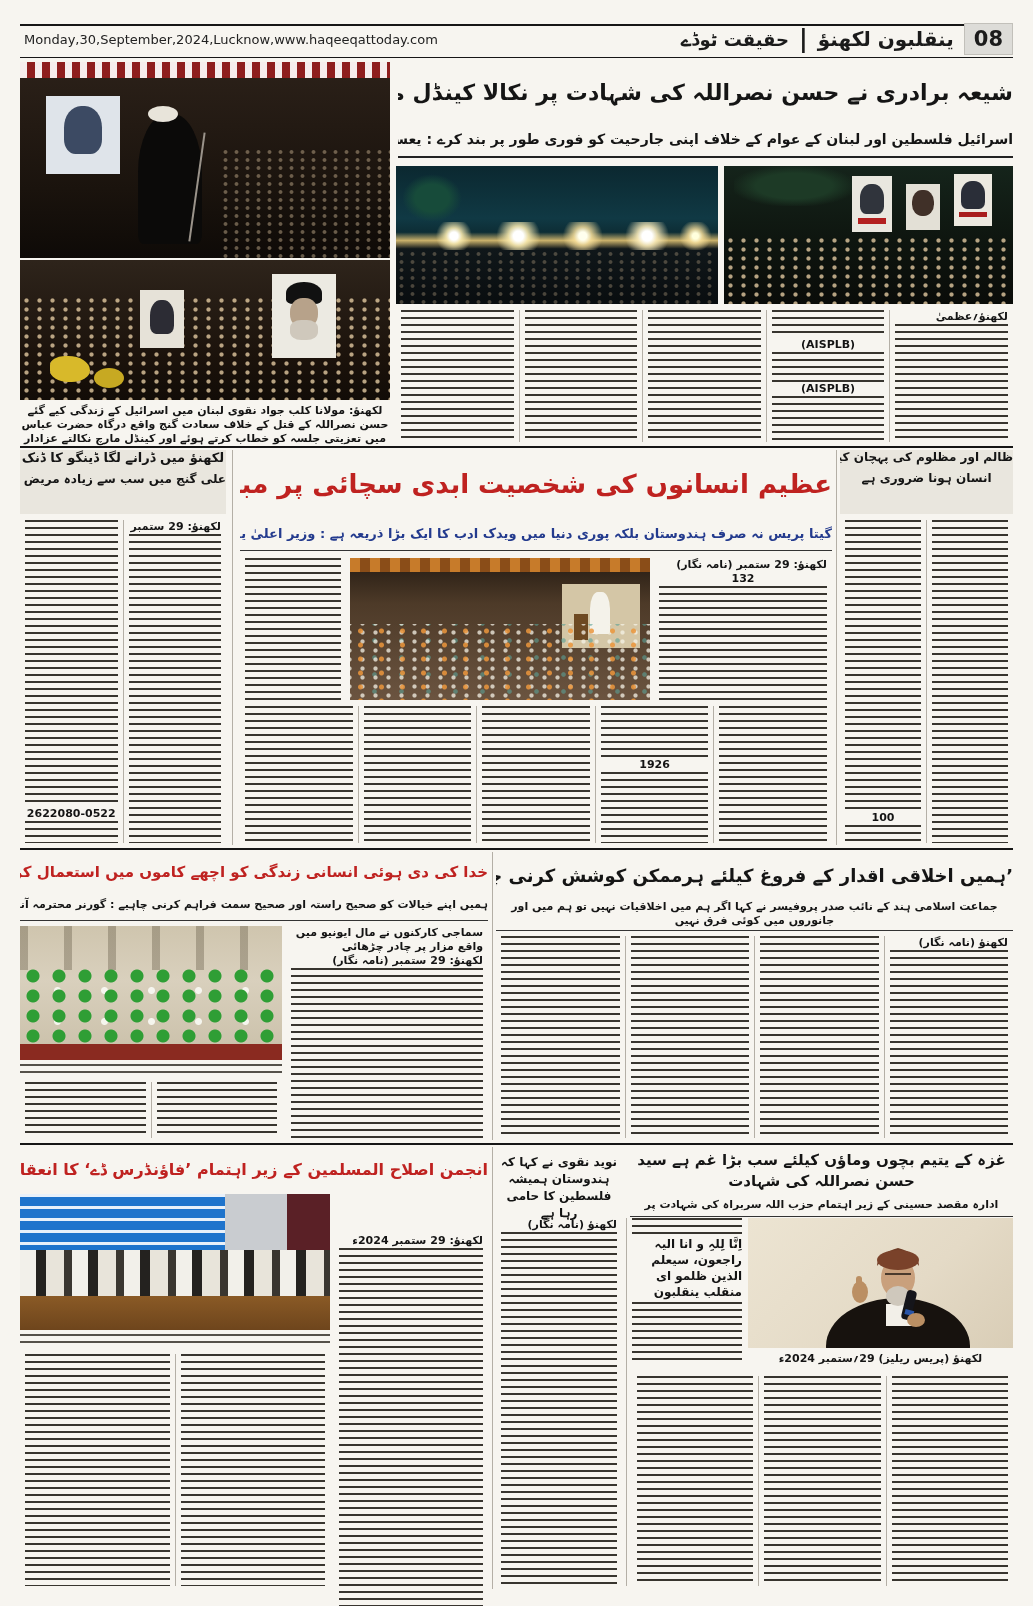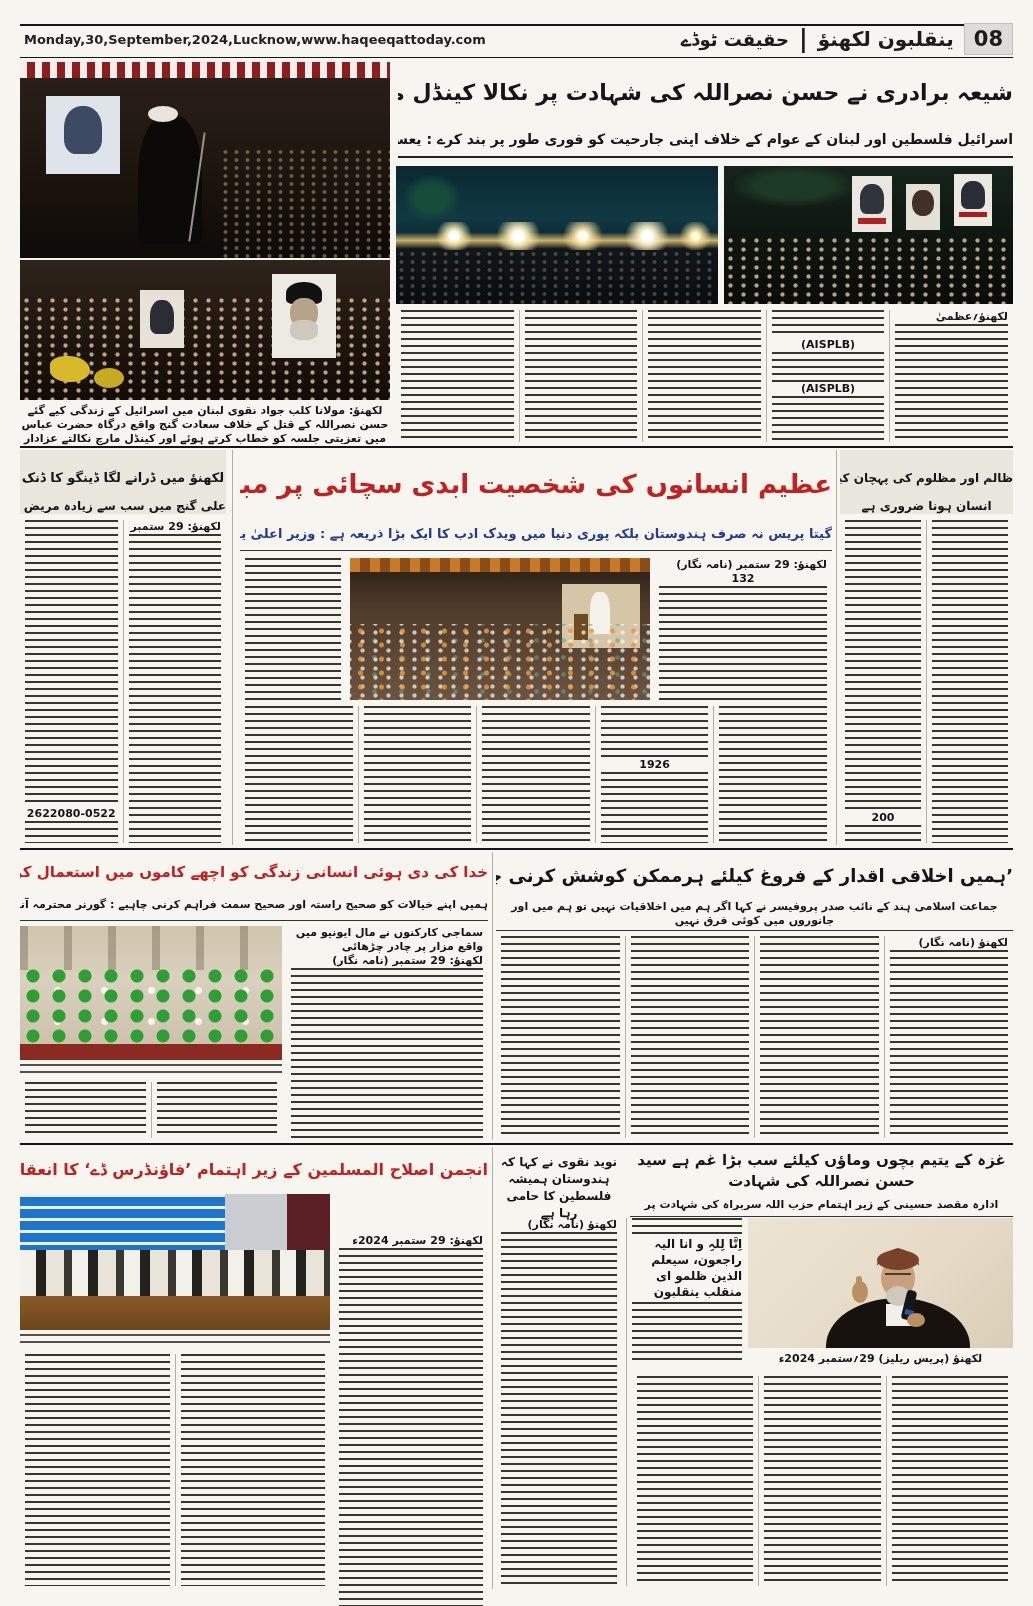--- a/index.html
+++ b/index.html
@@ -18,23 +18,23 @@
   .ft{background-image:repeating-linear-gradient(to bottom,#38352f 0px,#38352f 2px,transparent 2px,transparent 7px);}
   .ft.lite{background-image:repeating-linear-gradient(to bottom,#55514a 0px,#55514a 2px,transparent 2px,transparent 7px);}
   
   .cols{display:flex;flex-direction:row-reverse;}
   .cols .c{flex:1 1 0;min-width:0;padding:0 5px;display:flex;flex-direction:column;}
   .cols .c + .c{border-right:1px solid #b4afa6;}
   .cols .c .fill{flex:1 1 auto;}
   .bld{direction:rtl;text-align:right;font-weight:bold;font-size:11px;line-height:14px;color:#141414;}
   .bldc{direction:rtl;text-align:center;font-weight:bold;font-size:11px;line-height:14px;color:#141414;}
   .cap{direction:rtl;text-align:center;font-weight:bold;font-size:11px;line-height:14px;color:#141414;}
-  .graybox{background:#e9e6de;display:flex;flex-direction:column;justify-content:flex-end;gap:13px;}
-  
-  .hdr-left{font-size:13px;font-weight:bold;color:#222;}
+  .graybox{background:#e9e6de;display:flex;flex-direction:column;justify-content:flex-start;gap:6px;}
+  
+  .hdr-left{font-size:13px;font-weight:normal;color:#222;}
   .hdr-right{display:flex;align-items:center;gap:10px;}
   .brand{font-size:18px;font-weight:bold;direction:rtl;}
   .sect{font-size:20px;font-weight:bold;direction:rtl;}
   .pgbox{background:#dddcd8;border:1px solid #c2c0ba;font-size:21px;font-weight:bold;padding:0 9px;line-height:30px;}
   .sep{font-size:24px;font-weight:bold;}
   
   .ph{overflow:hidden;}
   .dots-warm{background-image:radial-gradient(circle,rgba(225,200,160,.8) 1.6px,transparent 2.6px);background-size:13px 9px;}
   .dots-dim{background-image:radial-gradient(circle,rgba(175,155,125,.55) 1.4px,transparent 2.4px);background-size:11px 8px;}
   .dots-color{background-image:
@@ -211,21 +211,21 @@
   <div class="abs graybox" style="left:840px;top:450px;width:173px;height:64px;">
     <div class="hl" style="font-size:12px;">ظالم اور مظلوم کی پہچان کیلئے</div>
     <div class="hl" style="font-size:12px;">انسان ہونا ضروری ہے</div>
   </div>
   <div class="abs cols" style="left:840px;top:520px;width:173px;height:323px;">
     <div class="c">
         <div class="ft fill"></div>
       </div>
     <div class="c">
       <div class="ft fill"></div>
-      <div class="bldc">200</div>
+      <div class="bldc">100</div>
       <div class="ft" style="height:18px;"></div>
     </div>
   </div>
 
   <div class="abs rule-h" style="left:20px;top:848px;width:993px;height:2px;"></div>
 
   <div class="abs rule-v" style="left:492px;top:852px;height:288px;"></div>
 
   <div class="abs hl red" style="left:20px;top:856px;width:468px;height:34px;font-size:15px;line-height:32px;">خدا کی دی ہوئی انسانی زندگی کو اچھے کاموں میں استعمال کرنا چاہیے</div>
   <div class="abs hl" style="left:20px;top:892px;width:468px;height:28px;font-size:11px;line-height:26px;border-bottom:1px solid #333;">ہمیں اپنے خیالات کو صحیح راستہ اور صحیح سمت فراہم کرنی چاہیے : گورنر محترمہ آنندی بین پٹیل</div>

